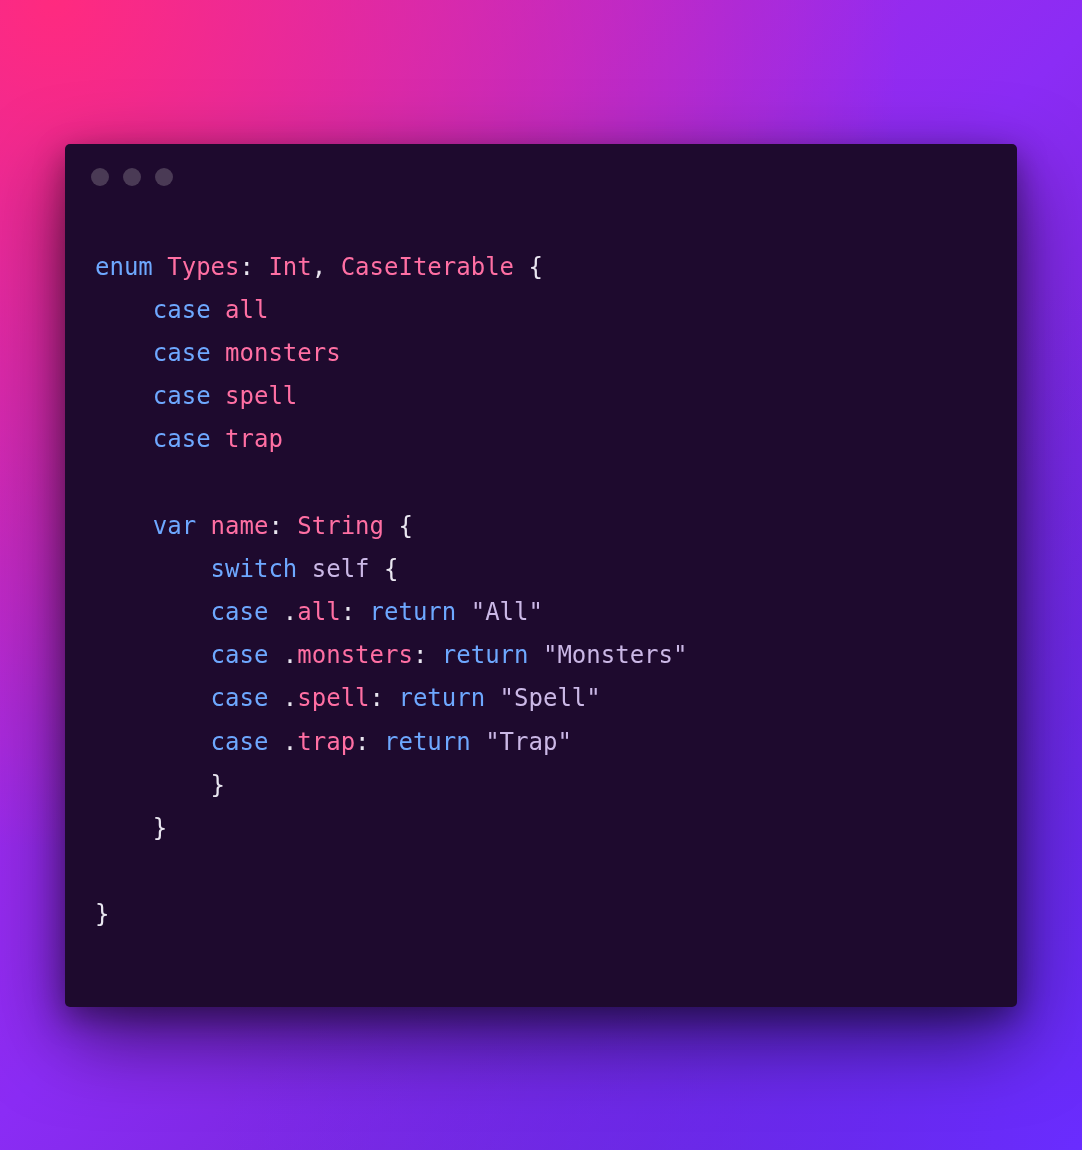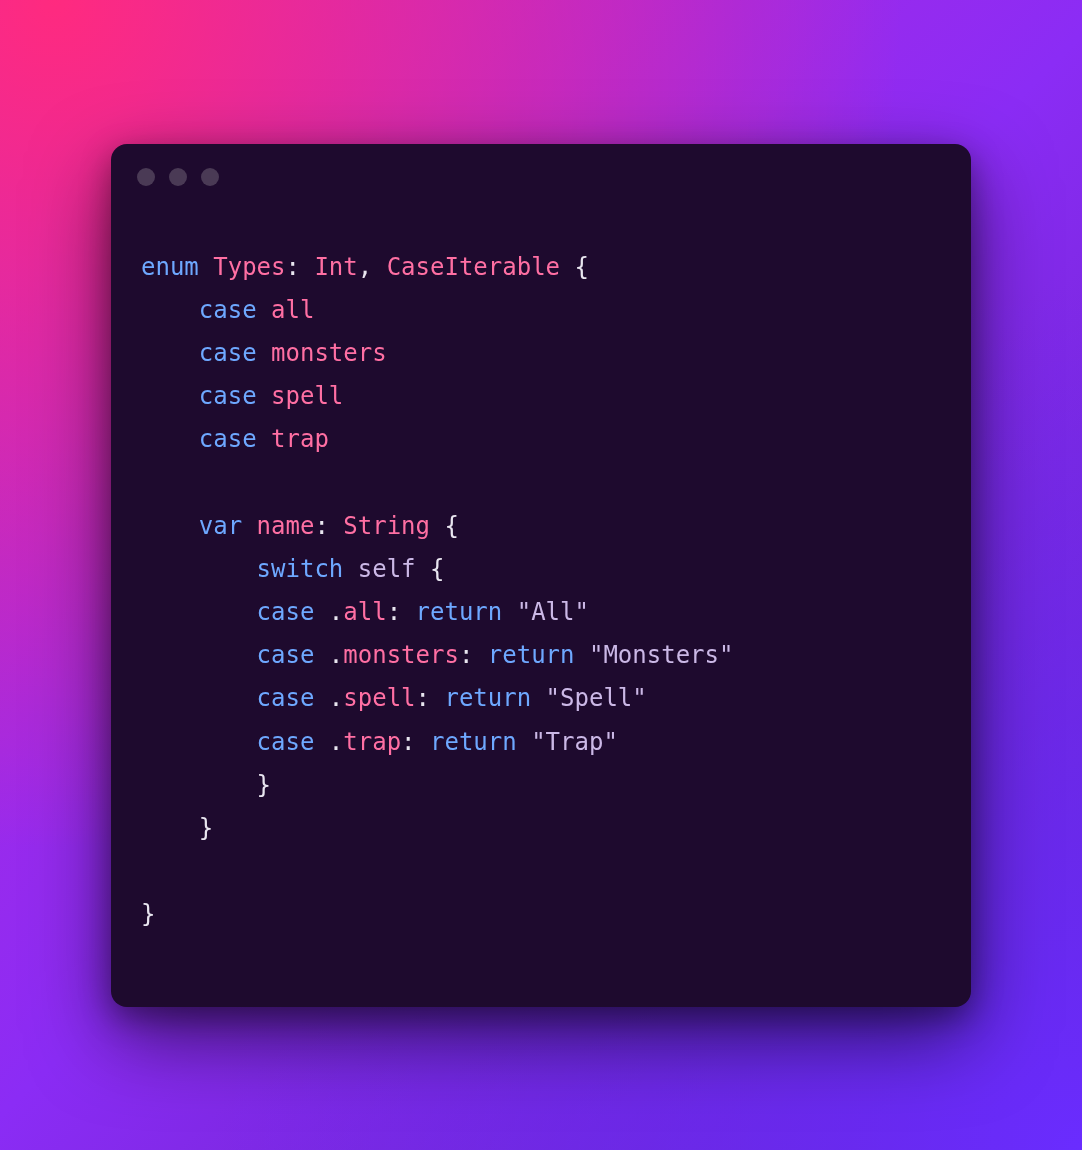--- a/index.html
+++ b/index.html
@@ -7,23 +7,23 @@
   body {
     background: radial-gradient(circle at 5% 0%, #ff2a7f 0%, rgba(255,42,127,0) 55%),
                 radial-gradient(circle at 100% 100%, #6a2cff 0%, rgba(106,44,255,0) 55%),
                 linear-gradient(135deg, #c026d3 0%, #8b2cf5 50%, #5b21b6 100%);
     font-family: ui-monospace, SFMono-Regular, Menlo, Monaco, Consolas, monospace;
     display: flex;
     align-items: center;
     justify-content: center;
   }
   .window {
-    width: 860px;
+    width: 952px;
     background: #1e0a2e;
-    border-radius: 16px;
+    border-radius: 5px;
     box-shadow: 0 30px 80px rgba(0,0,0,0.55), 0 10px 30px rgba(0,0,0,0.35);
     overflow: hidden;
   }
   .titlebar {
     display: flex;
     gap: 14px;
     padding: 24px 26px 10px 26px;
   }
   .dot {
     width: 18px; height: 18px; border-radius: 50%;

